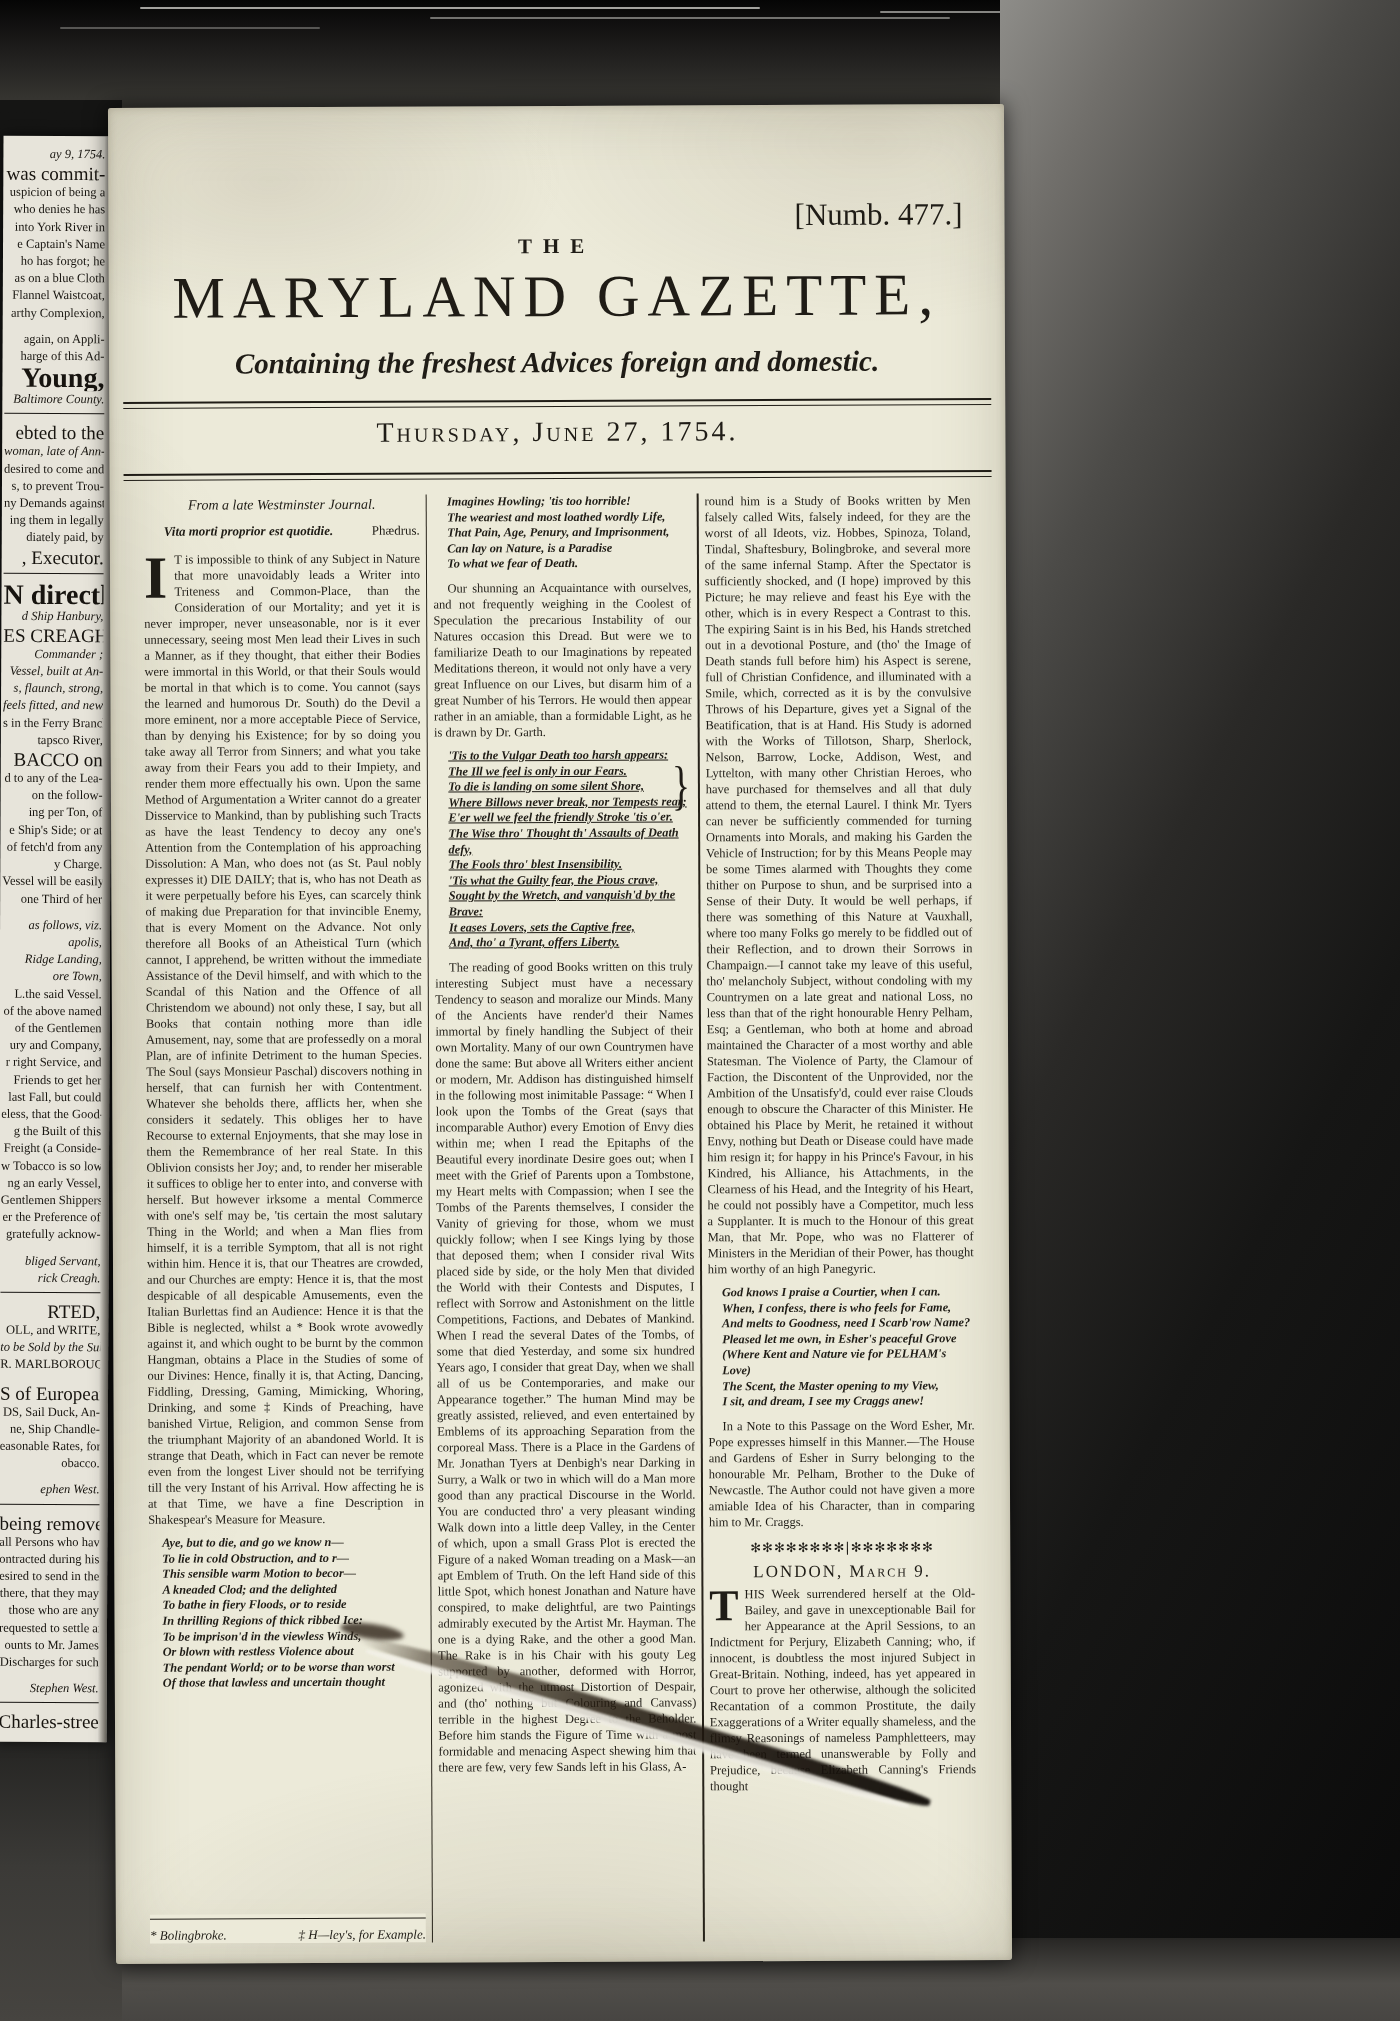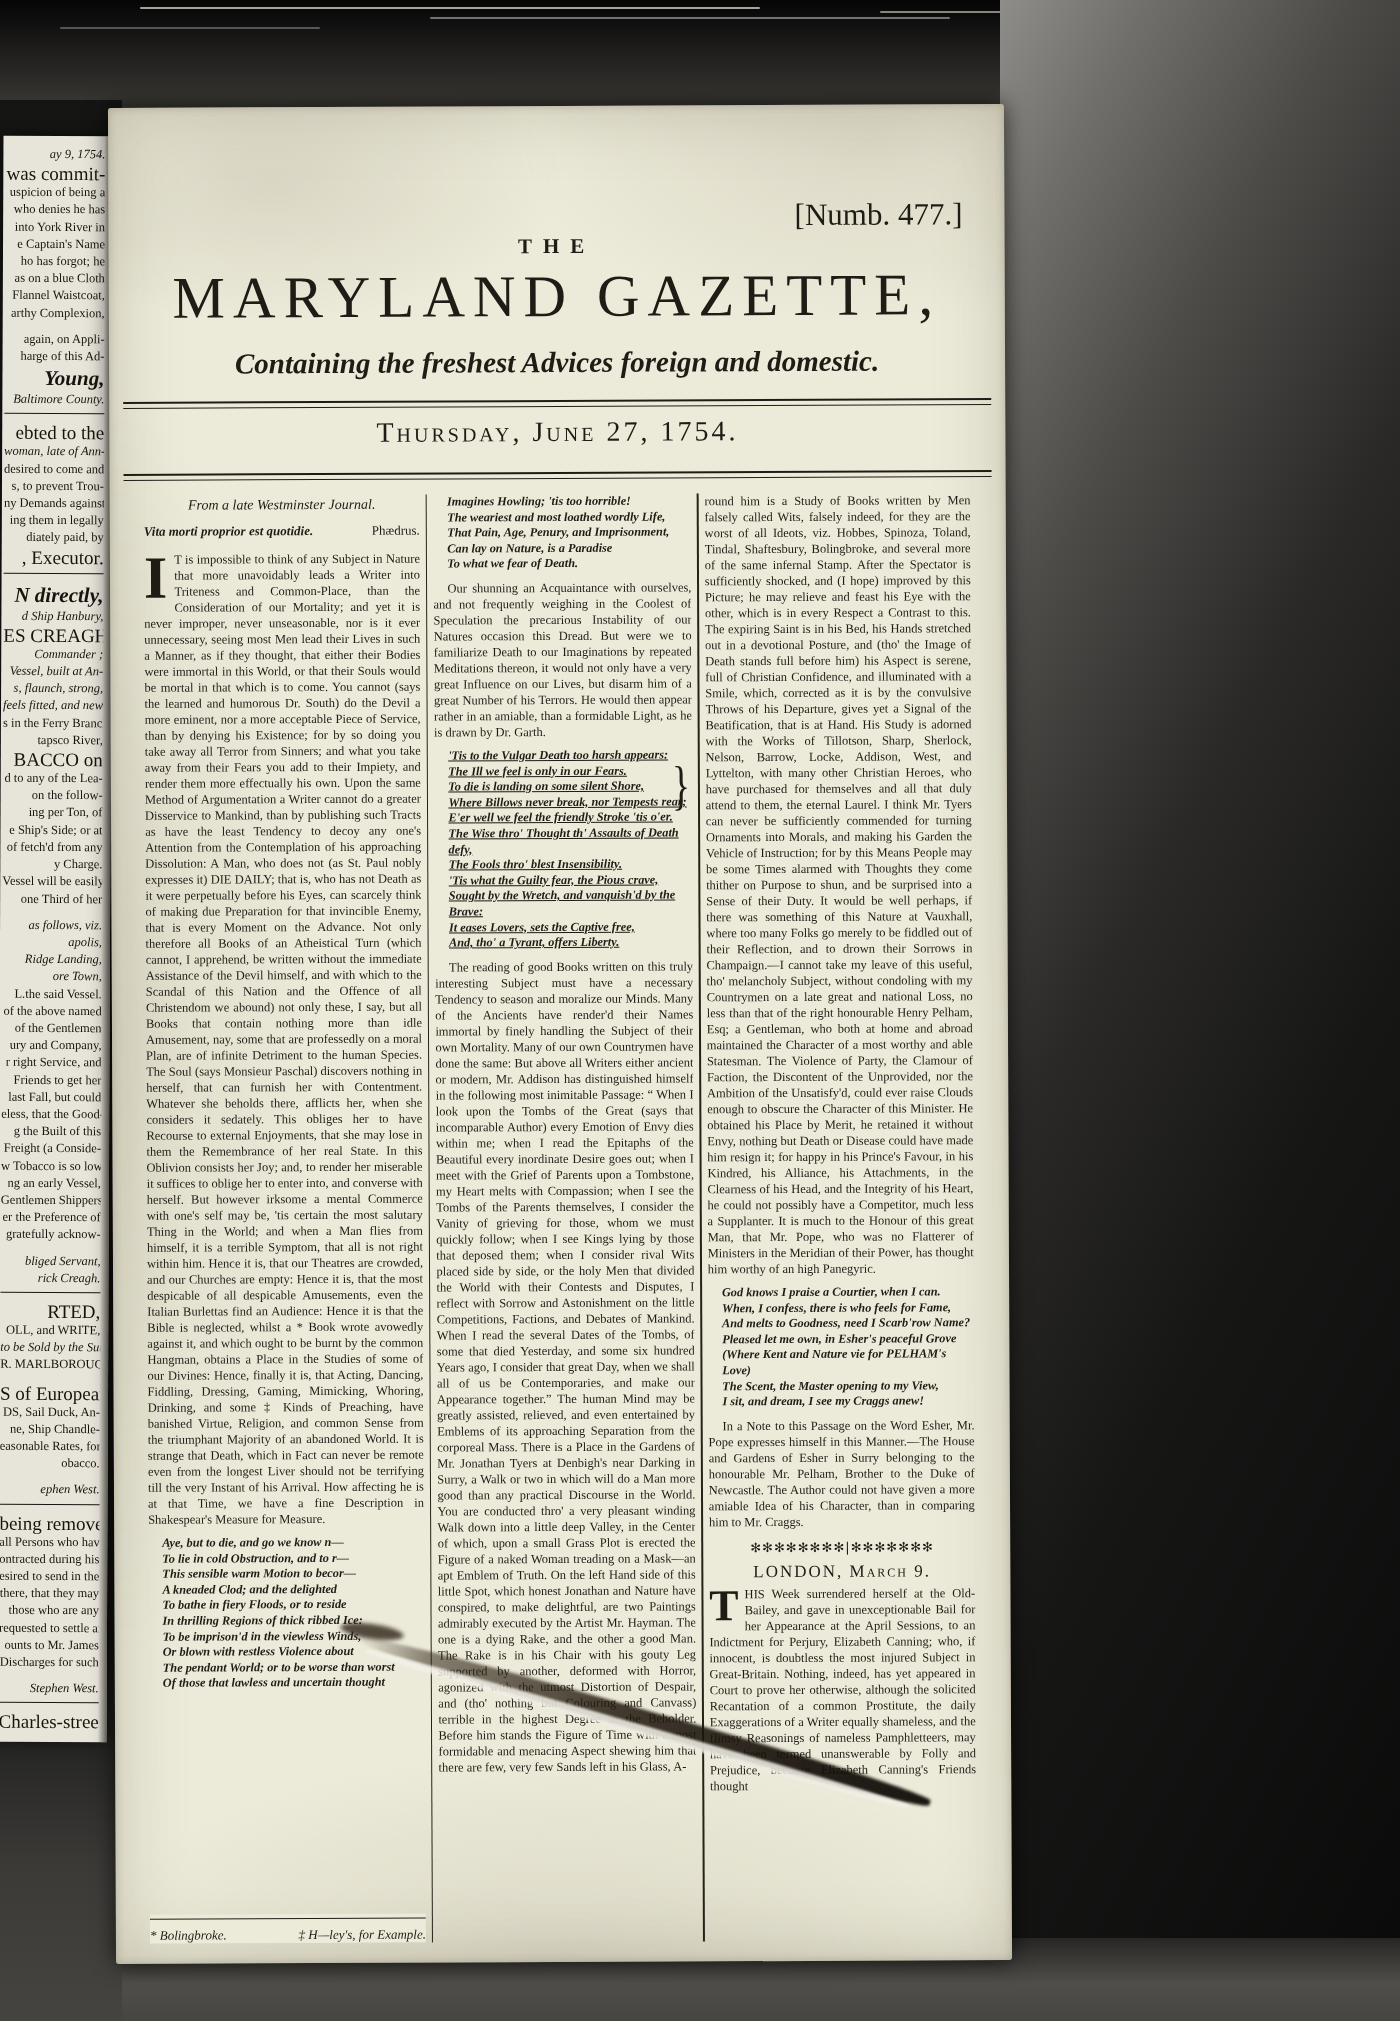--- a/index.html
+++ b/index.html
@@ -19,21 +19,21 @@
   .left-page{position:absolute;left:0;top:136px;width:110px;height:1606px;
           background:#e7e4da;transform:rotate(.25deg);overflow:hidden;
           box-shadow:0 0 14px rgba(0,0,0,.65);
           padding:10px 8px 0 2px;box-sizing:border-box;
           color:#17140f;text-align:right;font-size:12.5px;line-height:17.2px;}
   .left-page::after{content:"";position:absolute;right:0;top:0;width:9px;height:100%;
           background:linear-gradient(270deg,rgba(25,20,12,.55),rgba(25,20,12,0));}
   .lp-line{white-space:nowrap;overflow:hidden;}
   .lp-line.it{font-style:italic;}
   .lp-line.big{font-size:19px;line-height:21px;}
-  .lp-line.xl{font-size:21px;line-height:26px;font-style:italic;font-weight:bold;}
+  .lp-line.xl{font-size:28px;line-height:26px;font-weight:bold;}
   .lp-line.sp{height:9px;}
   .lp-line.rule{border-top:1.6px solid #191613;height:4px;margin:5px 0 4px;}
   
   .page{position:absolute;left:112px;top:106px;width:896px;height:1856px;
         background:#ecead f;background:#ecead9;border-radius:3px;
         transform:rotate(-.25deg);
         box-shadow:inset 0 0 70px rgba(95,85,60,.28),inset 0 0 8px rgba(70,60,40,.25),0 0 22px rgba(0,0,0,.7);}
   .page::before{content:"";position:absolute;inset:0;pointer-events:none;border-radius:3px;
         background:
          radial-gradient(420px 200px at 18% 4%,rgba(110,95,70,.14),rgba(0,0,0,0) 70%),
@@ -55,21 +55,21 @@
          font-size:28px;font-variant:small-caps;letter-spacing:3px;}
   .m-date .dit{}
   
   .cols{position:absolute;left:34px;top:388px;right:28px;display:flex;}
   .col{height:1448px;overflow:hidden;position:relative;text-align:justify;
        font-size:12.5px;line-height:16px;}
   .c1{width:276px;}.c2{width:258px;}.c3{width:266px;}
   .vrule{width:1.4px;background:#262219;height:1448px;margin:0 6px;}
   .src{font-style:italic;text-align:center;font-size:14px;margin:2px 0 10px;}
   .epi{display:flex;justify-content:space-between;font-size:13px;margin-bottom:12px;}
-  .epi .lat{font-style:italic;font-weight:bold;}
+  .epi .lat{font-style:italic;font-weight:bold;margin-left:20px;}
   p.body{margin:0 0 6px;text-indent:0;}
   p.body.ind{text-indent:14px;}
   .dcap{float:left;font-size:60px;line-height:46px;padding:3px 7px 0 0;font-weight:bold;}
   .dcap2{float:left;font-size:44px;line-height:36px;padding:2px 6px 0 0;font-weight:bold;}
   .poem{font-style:italic;font-weight:bold;white-space:pre-line;text-align:left;
         padding-left:14px;font-size:12.3px;line-height:15.6px;margin:8px 0;}
   .poem2wrap{position:relative;text-decoration:underline;}
   .brace{position:absolute;right:-2px;top:30px;font-size:54px;font-weight:normal;
         transform:scaleX(.7);font-style:normal;}
   .fnblock{position:absolute;left:0;right:0;bottom:0;background:#ecead9;padding-top:4px;}

